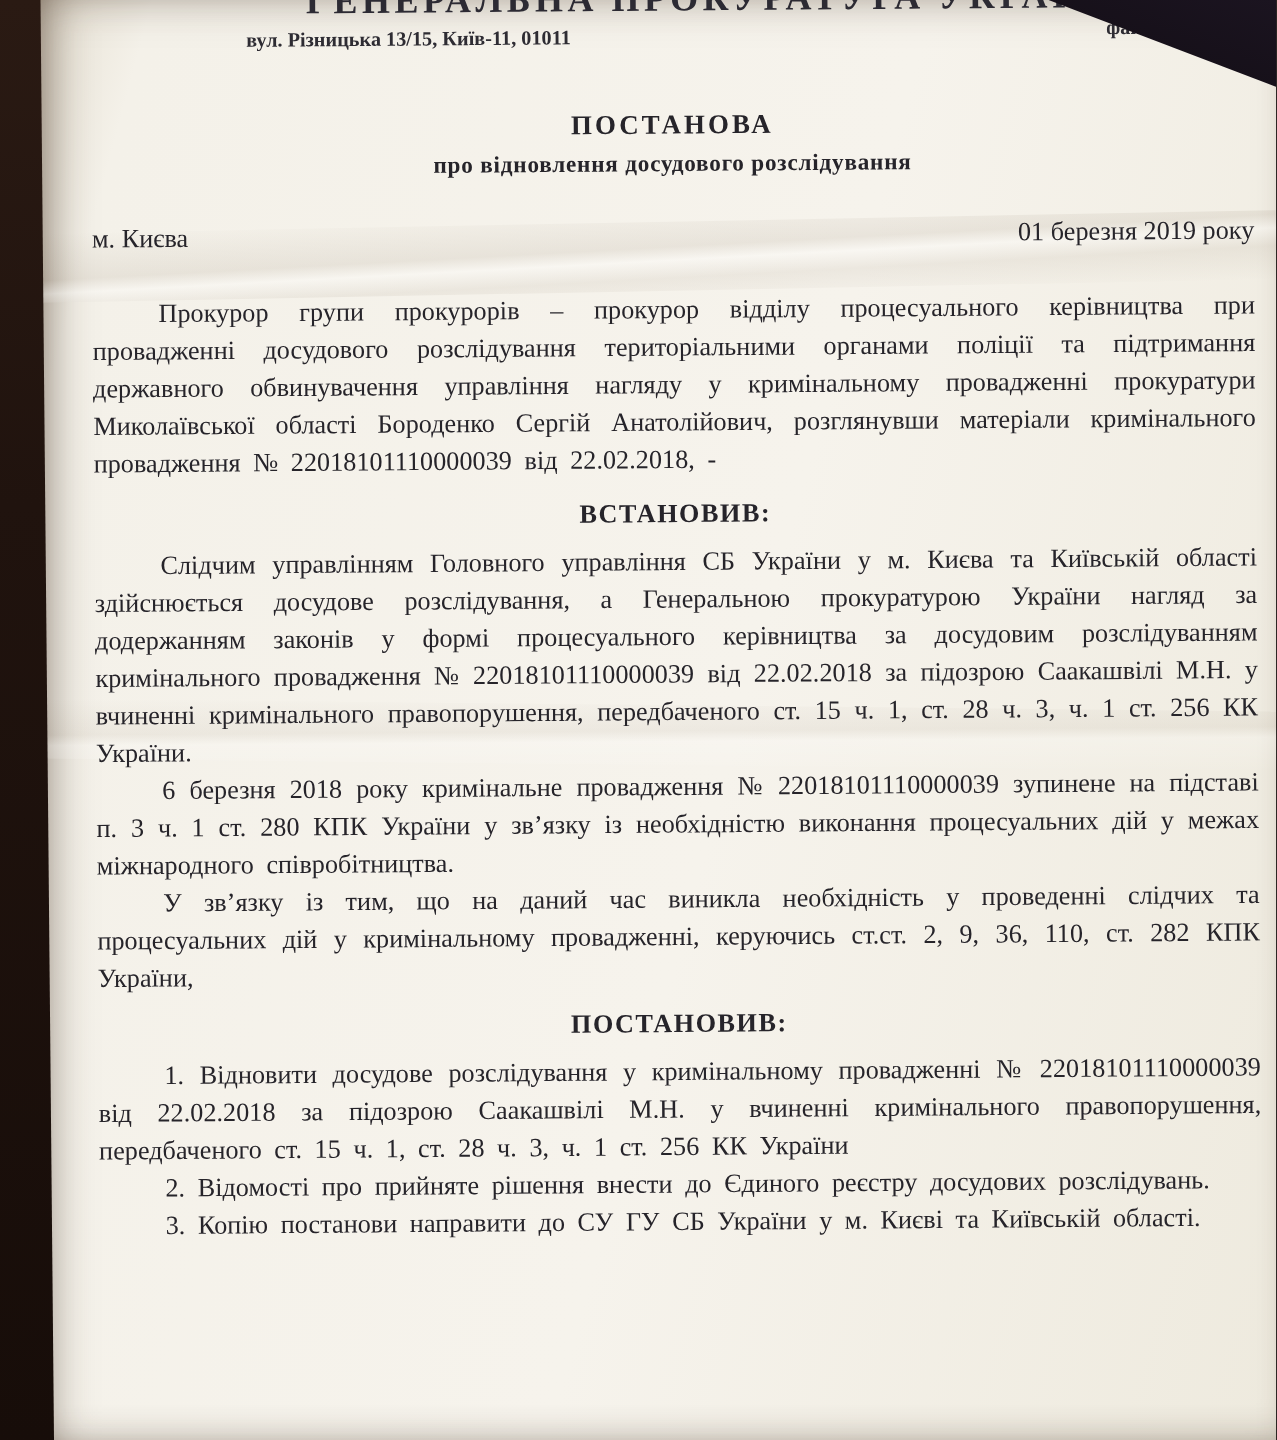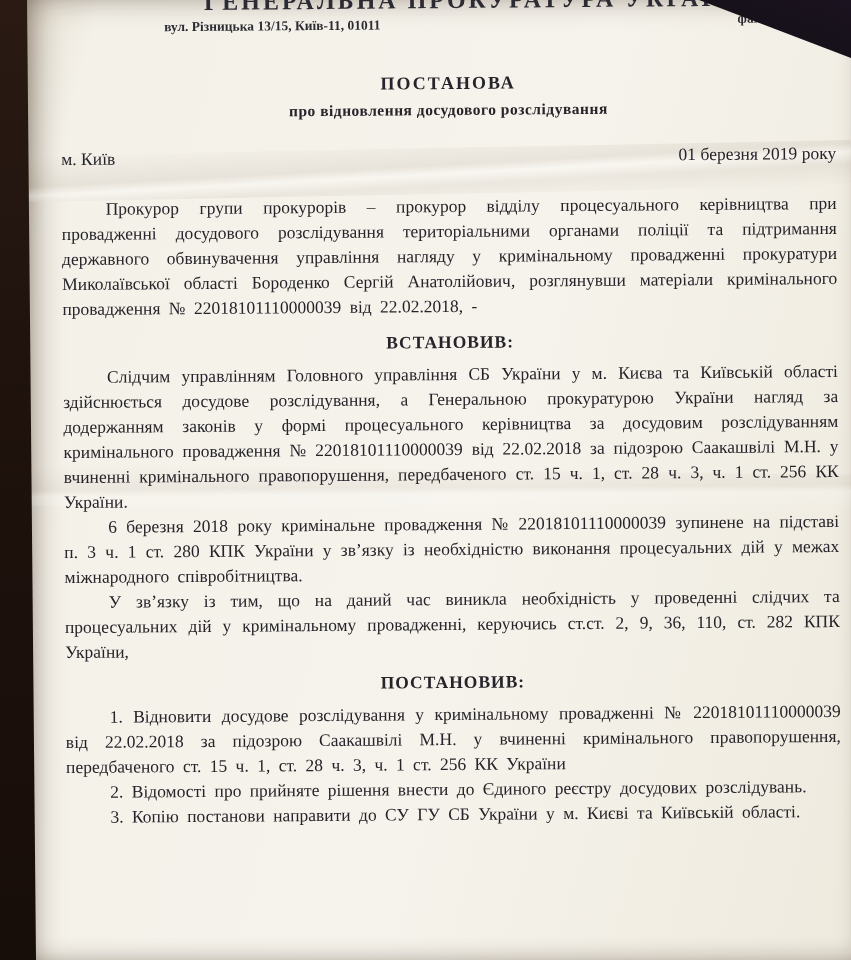--- a/index.html
+++ b/index.html
@@ -148,21 +148,21 @@
       <div class="header-row">
         <span class="address">вул. Різницька 13/15, Київ-11, 01011</span>
         <span class="fax">факс: 280-26-03</span>
       </div>
 
       <div class="title">ПОСТАНОВА</div>
 
       <div class="subtitle">про відновлення досудового розслідування</div>
 
       <div class="meta-row">
-        <span>м. Київ</span>
+        <span>м. Києва</span>
         <span>01 березня 2019 року</span>
       </div>
 
       <p class="para intro">Прокурор групи прокурорів – прокурор відділу процесуального керівництва при провадженні досудового розслідування територіальними органами поліції та підтримання державного обвинувачення управління нагляду у кримінальному провадженні прокуратури Миколаївської області Бороденко Сергій Анатолійович, розглянувши матеріали кримінального провадження № 22018101110000039 від 22.02.2018, -</p>
 
       <div class="section-heading">ВСТАНОВИВ:</div>
 
       <p class="para">Слідчим управлінням Головного управління СБ України у м. Києва та Київській області здійснюється досудове розслідування, а Генеральною прокуратурою України нагляд за додержанням законів у формі процесуального керівництва за досудовим розслідуванням кримінального провадження № 22018101110000039 від 22.02.2018 за підозрою Саакашвілі М.Н. у вчиненні кримінального правопорушення, передбаченого ст. 15 ч. 1, ст. 28 ч. 3, ч. 1 ст. 256 КК України.</p>
       <p class="para">6 березня 2018 року кримінальне провадження № 22018101110000039 зупинене на підставі п. 3 ч. 1 ст. 280 КПК України у зв’язку із необхідністю виконання процесуальних дій у межах міжнародного співробітництва.</p>
       <p class="para">У зв’язку із тим, що на даний час виникла необхідність у проведенні слідчих та процесуальних дій у кримінальному провадженні, керуючись ст.ст. 2, 9, 36, 110, ст. 282  КПК України,</p>

